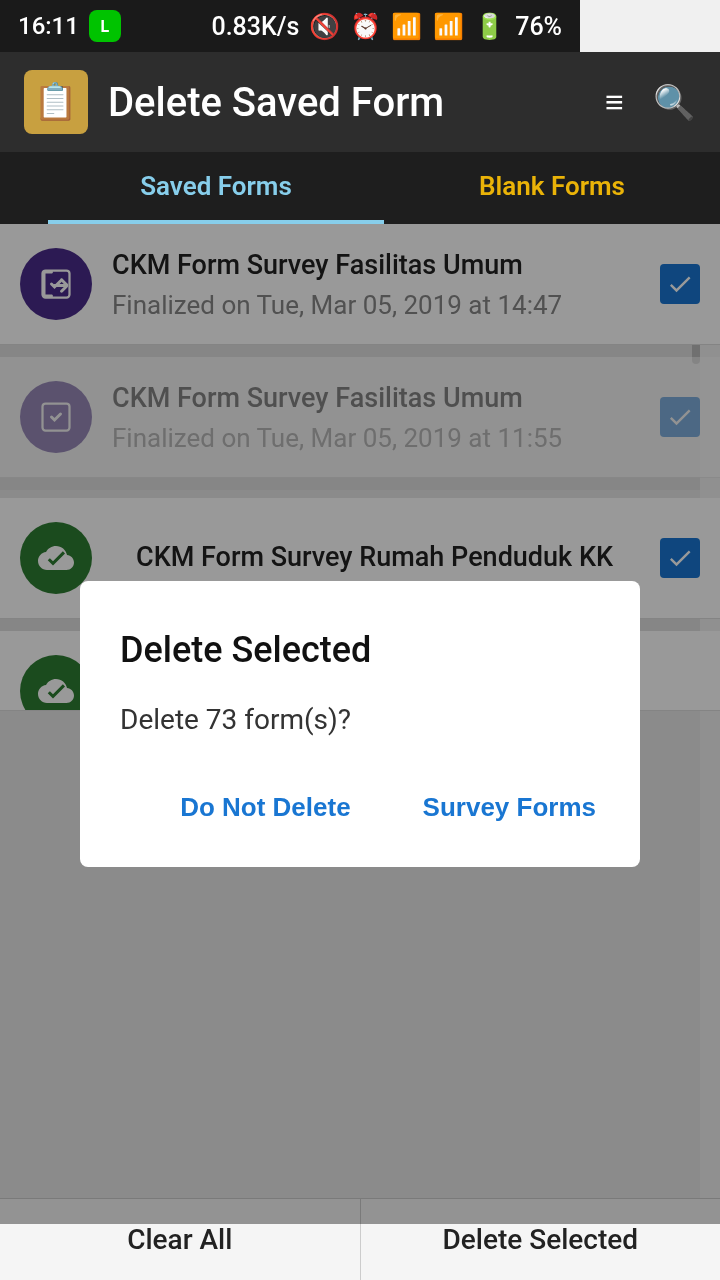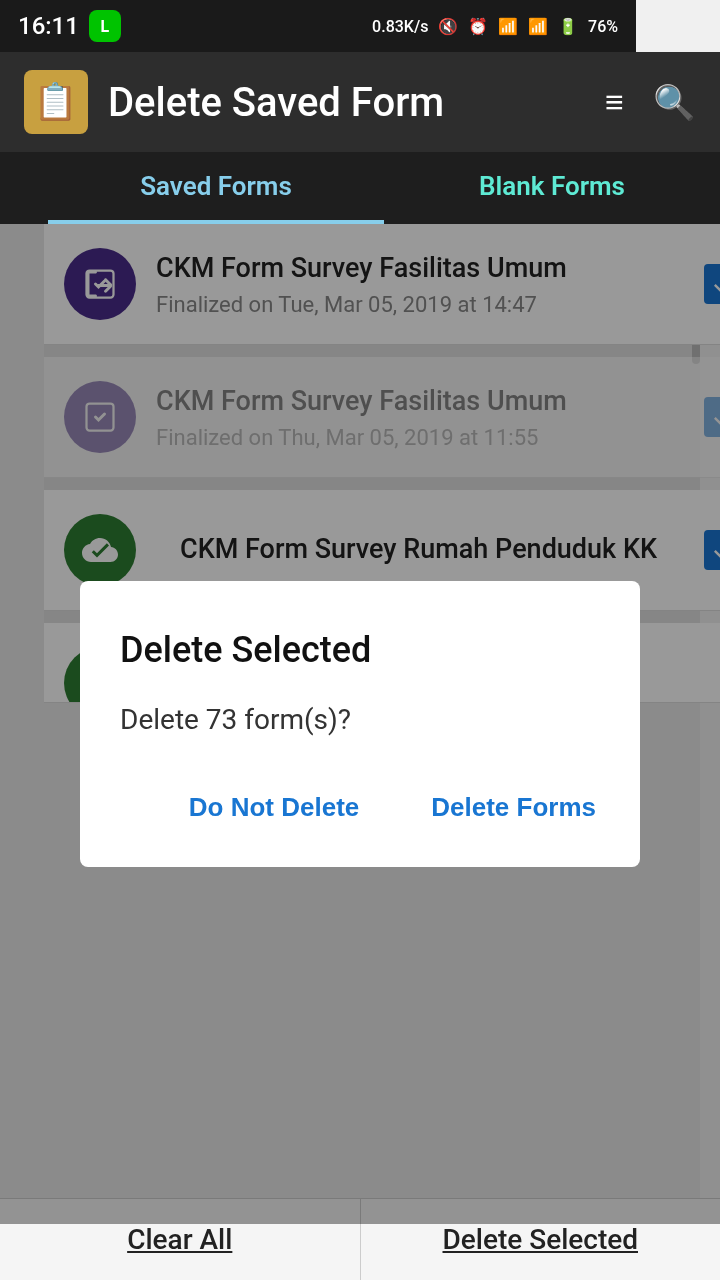--- a/index.html
+++ b/index.html
@@ -8,33 +8,33 @@
       width: 720px;
       min-height: 1280px;
       background: #f0f0f0;
       font-family: 'Roboto', Arial, sans-serif;
       position: relative;
       overflow: hidden;
     }
 
     
     .status-bar {
-      width: 636px;
+      width: 580px;
       height: 52px;
       background: #1a1a1a;
       display: flex;
       align-items: center;
       justify-content: space-between;
       padding: 0 18px;
       color: white;
       font-size: 24px;
       font-weight: 500;
     }
     .status-left { display: flex; align-items: center; gap: 10px; }
-    .status-right { display: flex; align-items: center; gap: 10px; font-size: 16px; }
+    .status-right { display: flex; align-items: center; gap: 10px; font-size: 25px; }
     .line-icon {
       width: 32px; height: 32px;
       background: #00c300;
       border-radius: 8px;
       display: flex; align-items: center; justify-content: center;
       font-size: 16px; color: white; font-weight: bold;
     }
 
     
     .app-bar {
@@ -66,39 +66,38 @@
       width: 720px;
       height: 72px;
       background: #1e1e1e;
       display: flex;
     }
     .tab {
       flex: 1;
       display: flex;
       align-items: center;
       justify-content: center;
-      color: #5eead4;
+      color: #eab308;
       font-size: 26px;
       font-weight: 600;
       cursor: pointer;
       border-bottom: 4px solid transparent;
     }
     .tab.active {
       color: #87ceeb;
       border-bottom: 4px solid #87ceeb;
       margin-left: 48px;
     }
 
     
     .content {
       width: 700px;
       background: #e8e8e8;
       min-height: 1000px;
       position: relative;
-      padding-left: 44px;
     }
 
     
     .form-item {
       width: 720px;
       background: white;
       padding: 24px 20px;
       display: flex;
       align-items: center;
       gap: 20px;
@@ -114,21 +113,21 @@
     }
     .form-icon.green { background: #2e7d32; }
     .form-info { flex: 1; }
     .form-title {
       font-size: 27px;
       font-weight: 500;
       color: #222;
       line-height: 1.3;
     }
     .form-subtitle {
-      font-size: 22px;
+      font-size: 26px;
       color: #888;
       margin-top: 6px;
     }
     .form-checkbox {
       width: 40px; height: 40px;
       background: #1976d2;
       border-radius: 4px;
       display: flex; align-items: center; justify-content: center;
       flex-shrink: 0;
     }
@@ -164,21 +163,20 @@
     .bottom-btn {
       flex: 1;
       display: flex;
       align-items: center;
       justify-content: center;
       font-size: 28px;
       font-weight: 500;
       color: #222;
       cursor: pointer;
       border-right: 1px solid #ccc;
-      text-decoration: underline;
     }
     .bottom-btn:last-child { border-right: none; }
 
     
     .modal-overlay {
       position: absolute;
       top: 0; left: 0;
       width: 720px;
       height: 100%;
       background: rgba(0,0,0,0.4);
@@ -285,32 +283,32 @@
 
   <div class="form-item" style="opacity:0.5;">
     <div class="form-icon" style="background:#4a2c8a;">
       <svg width="36" height="36" viewBox="0 0 24 24" fill="white">
         <path d="M9 12l2 2 4-4" stroke="white" stroke-width="2" fill="none" stroke-linecap="round"></path>
         <rect x="3" y="3" width="18" height="18" rx="2" fill="none" stroke="white" stroke-width="1.5"></rect>
       </svg>
     </div>
     <div class="form-info">
       <div class="form-title">CKM Form Survey Fasilitas Umum</div>
-      <div class="form-subtitle">Finalized on Thu, Mar 05, 2019 at 11:55</div>
+      <div class="form-subtitle">Finalized on Tue, Mar 05, 2019 at 11:55</div>
     </div>
     <div class="form-checkbox">
       <svg viewBox="0 0 24 24" fill="white">
           <path d="M9 16.17L4.83 12l-1.42 1.41L9 19 21 7l-1.41-1.41L9 16.17z"></path>
         </svg>
     </div>
   </div>
 
   <div class="divider"></div>
 
-  <div class="form-item" style="gap:44px;">
+  <div class="form-item" style="margin-top:8px;gap:44px;">
     <div class="form-icon green">
       <svg width="36" height="36" viewBox="0 0 24 24" fill="white">
         <path d="M19.35 10.04C18.67 6.59 15.64 4 12 4 9.11 4 6.6 5.64 5.35 8.04 2.34 8.36 0 10.91 0 14c0 3.31 2.69 6 6 6h13c2.76 0 5-2.24 5-5 0-2.64-2.05-4.78-4.65-4.96zM10 17l-3.5-3.5 1.41-1.41L10 14.17l6.59-6.59L18 9l-8 8z"></path>
       </svg>
     </div>
     <div class="form-info">
       <div class="form-title">CKM Form Survey Rumah Penduduk KK</div>
     </div>
     <div class="form-checkbox">
       <svg viewBox="0 0 24 24" fill="white">
@@ -331,21 +329,21 @@
       <div class="form-title">CKM Form Survey Rumah</div>
     </div>
   </div>
 
   <div class="modal-overlay">
     <div class="modal">
       <div class="modal-title">Delete Selected</div>
       <div class="modal-body">Delete 73 form(s)?</div>
       <div class="modal-actions">
         <button class="modal-btn">Do Not Delete</button>
-        <button class="modal-btn">Delete Forms</button>
+        <button class="modal-btn">Survey Forms</button>
       </div>
     </div>
   </div>
 
 </div>
 
 <div class="bottom-bar">
   <div class="bottom-btn">Clear All</div>
   <div class="bottom-btn">Delete Selected</div>
 </div>

